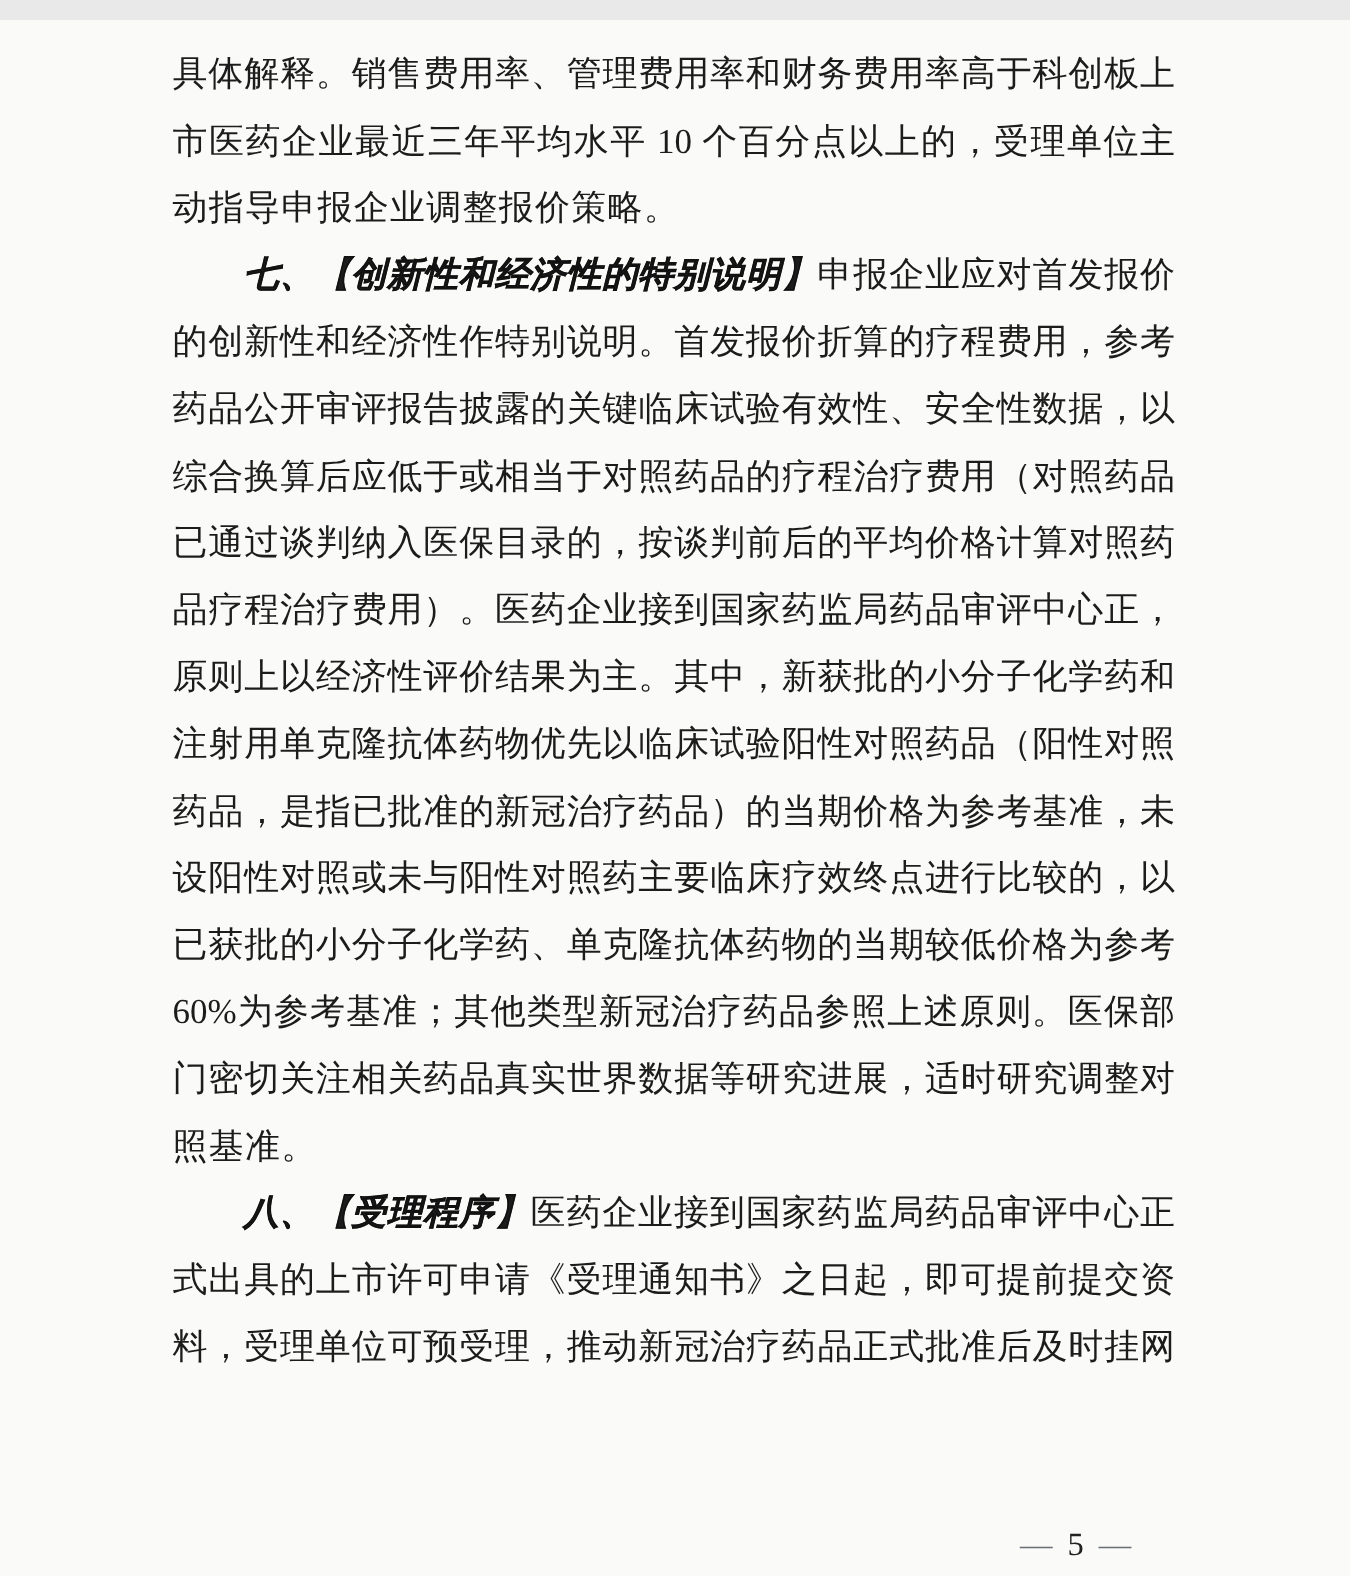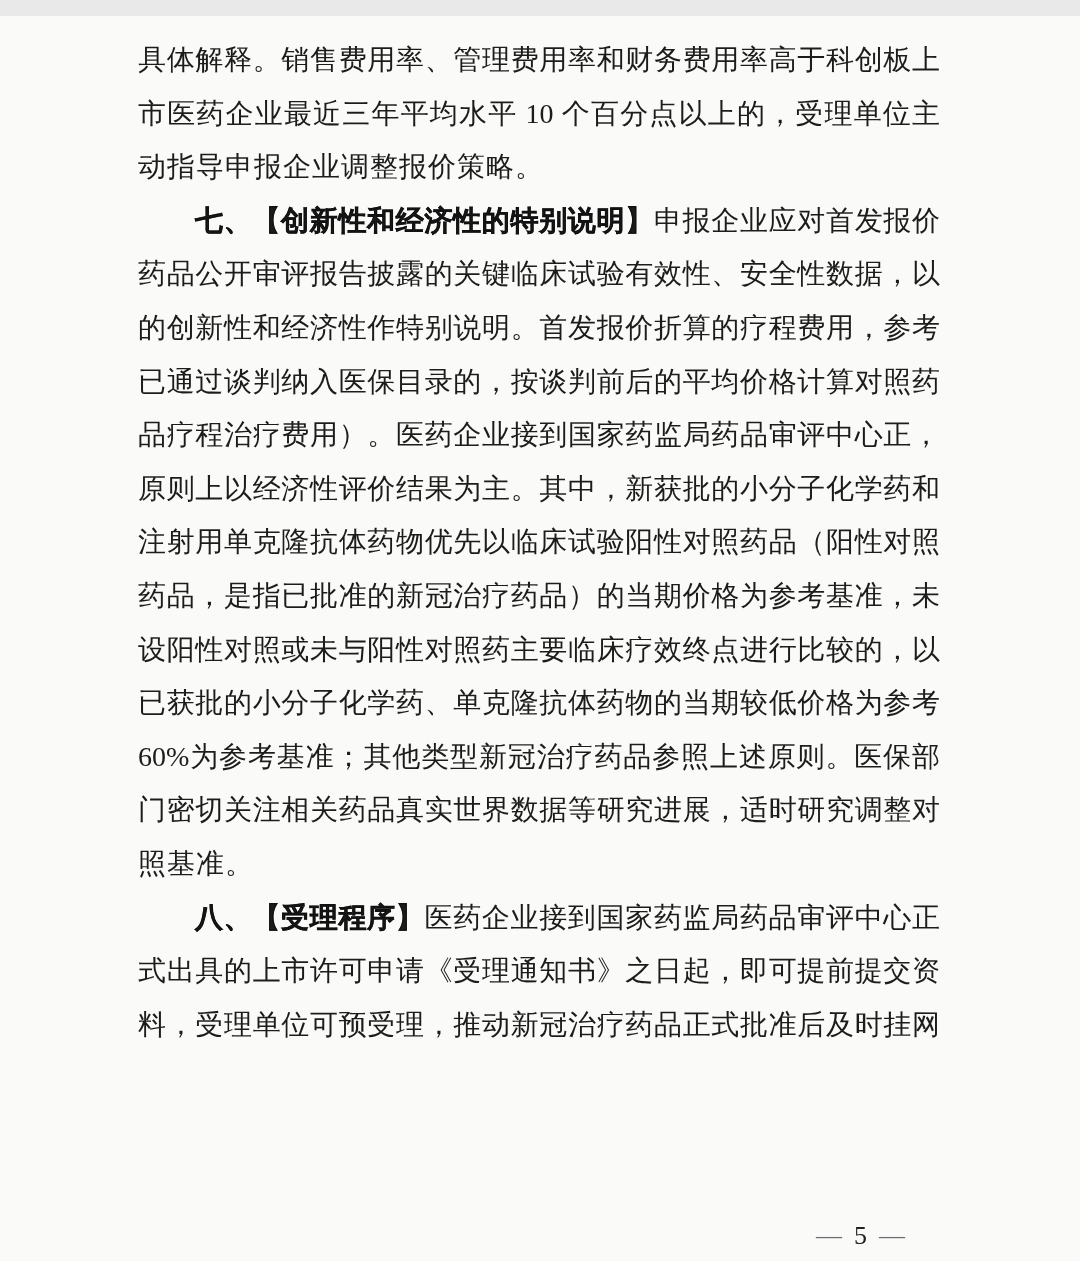--- a/index.html
+++ b/index.html
@@ -34,20 +34,21 @@
   .line.para-end {
     text-align-last: left;
     -moz-text-align-last: left;
     letter-spacing: 1px;
   }
   .line.indent {
     padding-left: 57px;
   }
   .line .bold {
     font-weight: 700;
+    font-style: italic;
     -webkit-text-stroke: 0.4px #111;
   }
   .page-number {
     position: absolute;
     top: 1205px;
     right: 163px;
     font-size: 26px;
     color: #2a2a2a;
     letter-spacing: 0;
     white-space: nowrap;
@@ -63,22 +64,23 @@
 </head>
 <body>
 
 <div class="page">
 
   <div class="text-block" id="doc-body">
       <div class="line"><span>具体解释。销售费用率、管理费用率和财务费用率高于科创板上</span></div>
       <div class="line"><span>市医药企业最近三年平均水平 10 个百分点以上的，受理单位主</span></div>
       <div class="line para-end"><span>动指导申报企业调整报价策略。</span></div>
       <div class="line indent"><span class="bold">七、【创新性和经济性的特别说明】</span><span>申报企业应对首发报价</span></div>
+      <div class="line"><span>的创新性和经济性作特别说明。首发报价折算的疗程费用，参考</span></div>
       <div class="line"><span>药品公开审评报告披露的关键临床试验有效性、安全性数据，以</span></div>
-      <div class="line"><span>的创新性和经济性作特别说明。首发报价折算的疗程费用，参考</span></div>
+      <div class="line"><span>综合换算后应低于或相当于对照药品的疗程治疗费用（对照药品</span></div>
       <div class="line"><span>已通过谈判纳入医保目录的，按谈判前后的平均价格计算对照药</span></div>
       <div class="line"><span>品疗程治疗费用）。医药企业接到国家药监局药品审评中心正，</span></div>
       <div class="line"><span>原则上以经济性评价结果为主。其中，新获批的小分子化学药和</span></div>
       <div class="line"><span>注射用单克隆抗体药物优先以临床试验阳性对照药品（阳性对照</span></div>
       <div class="line"><span>药品，是指已批准的新冠治疗药品）的当期价格为参考基准，未</span></div>
       <div class="line"><span>设阳性对照或未与阳性对照药主要临床疗效终点进行比较的，以</span></div>
       <div class="line"><span>已获批的小分子化学药、单克隆抗体药物的当期较低价格为参考</span></div>
       <div class="line"><span>60%为参考基准；其他类型新冠治疗药品参照上述原则。医保部</span></div>
       <div class="line"><span>门密切关注相关药品真实世界数据等研究进展，适时研究调整对</span></div>
       <div class="line para-end"><span>照基准。</span></div>

